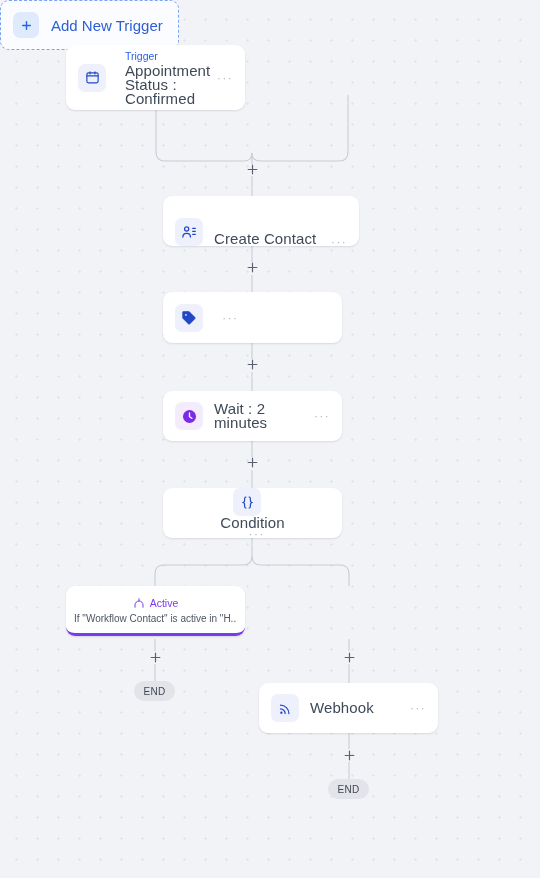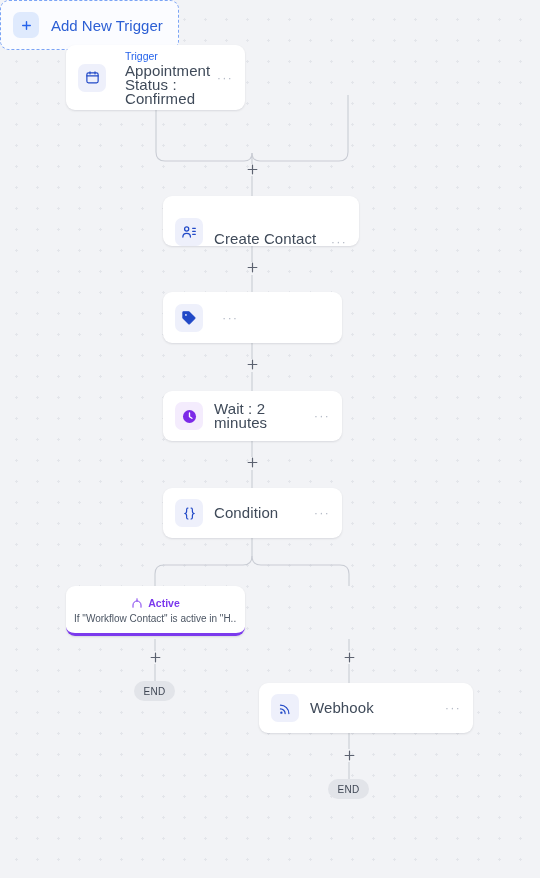--- a/index.html
+++ b/index.html
@@ -110,22 +110,22 @@
   #add-trigger-card .plus-box svg { display: block; }
   .add-trigger-text {
     font-size: 15px;
     color: #2c5fd4;
   }
 
   
   #create-contact-card { left: 163px; top: 196px; width: 196px; height: 50px; align-items: flex-end; }
   #add-tag-card        { left: 163px; top: 292px; width: 179px; height: 51px; }
   #wait-card           { left: 163px; top: 391px; width: 179px; height: 50px; }
-  #condition-card      { left: 163px; top: 488px; width: 179px; height: 50px; }
-  #webhook-card        { left: 259px; top: 683px; width: 214px; height: 50px; }
+  #condition-card      { left: 163px; top: 488px; width: 179px; height: 50px; flex-direction: column; }
+  #webhook-card        { left: 259px; top: 683px; width: 179px; height: 50px; }
 
   
   .branch-card {
     position: absolute;
     background: #ffffff;
     border-radius: 9px;
     border-bottom: 3px solid #7c3aed;
     box-shadow: 0 1px 2px rgba(16,24,40,.06), 0 1px 3px rgba(16,24,40,.05);
     display: flex;
     flex-direction: column;
@@ -135,21 +135,20 @@
     overflow: hidden;
   }
   #branch-active { left: 66px;  top: 586px; width: 179px; height: 50px; }
   #branch-none   { left: 260px; top: 586px; width: 179px; height: 50px; }
 
   .branch-head {
     display: flex;
     align-items: center;
     gap: 5px;
     margin-bottom: 4px;
-    font-weight: bold;
   }
   .branch-name {
     font-size: 10.5px;
     color: #7c3aed;
   }
   .branch-desc {
     font-size: 10px;
     color: #4b5563;
     white-space: nowrap;
     overflow: hidden;

